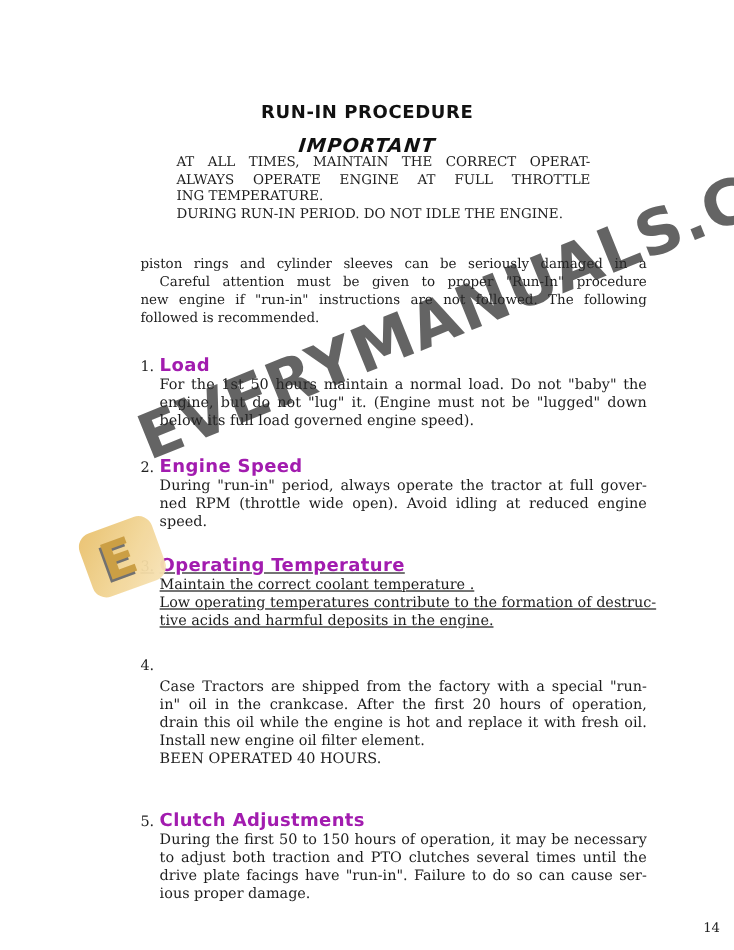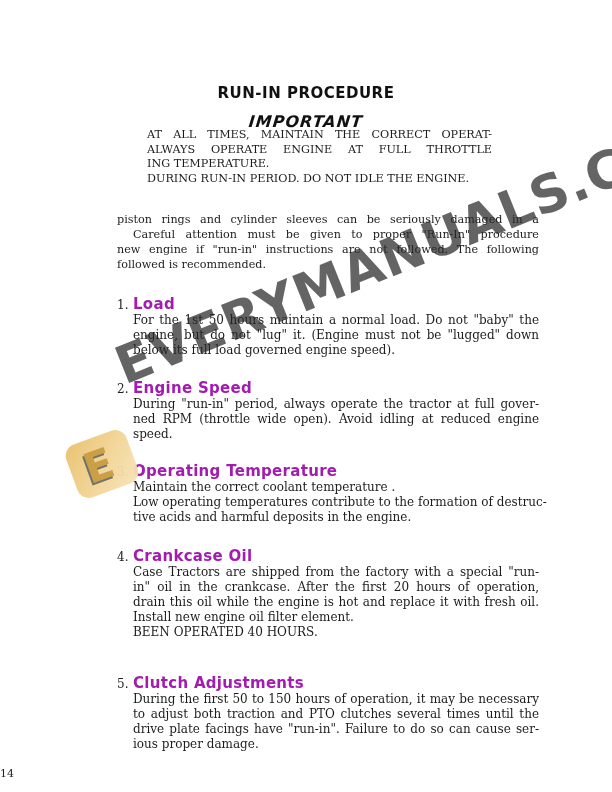--- a/index.html
+++ b/index.html
@@ -35,21 +35,21 @@
   .sec-head { display: flex; align-items: baseline; height: 18px; }
   .sec-num { font-size: 12px; color: #222; width: 16px; }
   .sec-title {
     font-family: "DejaVu Sans", "Liberation Sans", sans-serif; font-weight: bold;
     font-size: 15px; color: #a21caf; letter-spacing: 0.3px;
   }
   .sec-body { margin-left: 16px; width: 406px; font-size: 12px; line-height: 15px; color: #1c1c1c; }
   .sec-body .line { display: block; text-align: justify; text-align-last: justify; white-space: nowrap; }
   .sec-body .line.last { text-align-last: left; }
   .page-num {
-    position: absolute; left: 0; width: 600px; top: 767px; text-align: left;
+    position: absolute; left: 0; width: 600px; top: 767px; text-align: right;
     font-size: 11px; color: #222;
   }
   .watermark {
     position: absolute; left: 118px; top: 338px; transform: rotate(-22deg); transform-origin: left center;
     font-family: "DejaVu Sans", "Liberation Sans", sans-serif; font-weight: bold; font-size: 52px;
     color: rgba(40,40,40,0.72); letter-spacing: 1px; white-space: nowrap; pointer-events: none;
   }
   .wm-logo {
     position: absolute; left: 70px; top: 436px; width: 64px; height: 56px; border-radius: 12px;
     background: linear-gradient(135deg, #e9c16c 0%, #f3d79a 60%, #f7e4b8 100%);
@@ -99,36 +99,35 @@
       <span class="sec-num">2.</span>
       <span class="sec-title">Engine Speed</span>
     </div>
     <div class="sec-body">
       <span class="line">During "run-in" period, always operate the tractor at full gover-</span>
       <span class="line">ned RPM (throttle wide open). Avoid idling at reduced engine</span>
       <span class="line last">speed.</span>
     </div>
   </div>
 
-  <div class="section" style="top:462px;">
+  <div class="section" style="top:462px;text-decoration:underline;">
     <div class="sec-head">
       <span class="sec-num">3.</span>
       <span class="sec-title">Operating Temperature</span>
     </div>
     <div class="sec-body">
       <span class="line last">Maintain the correct coolant temperature .</span>
       <span class="line">Low operating temperatures contribute to the formation of destruc-</span>
       <span class="line last">tive acids and harmful deposits in the engine.</span>
     </div>
   </div>
 
   <div class="section" style="top:547px;">
     <div class="sec-head">
       <span class="sec-num">4.</span>
-      <span class="sec-title">Crankcase Oil</span>
     </div>
     <div class="sec-body">
       <span class="line">Case Tractors are shipped from the factory with a special "run-</span>
       <span class="line">in" oil in the crankcase. After the first 20 hours of operation,</span>
       <span class="line">drain this oil while the engine is hot and replace it with fresh oil.</span>
       <span class="line last">Install new engine oil filter element.</span>
       <span class="line last">BEEN OPERATED 40 HOURS.</span>
     </div>
   </div>
 

